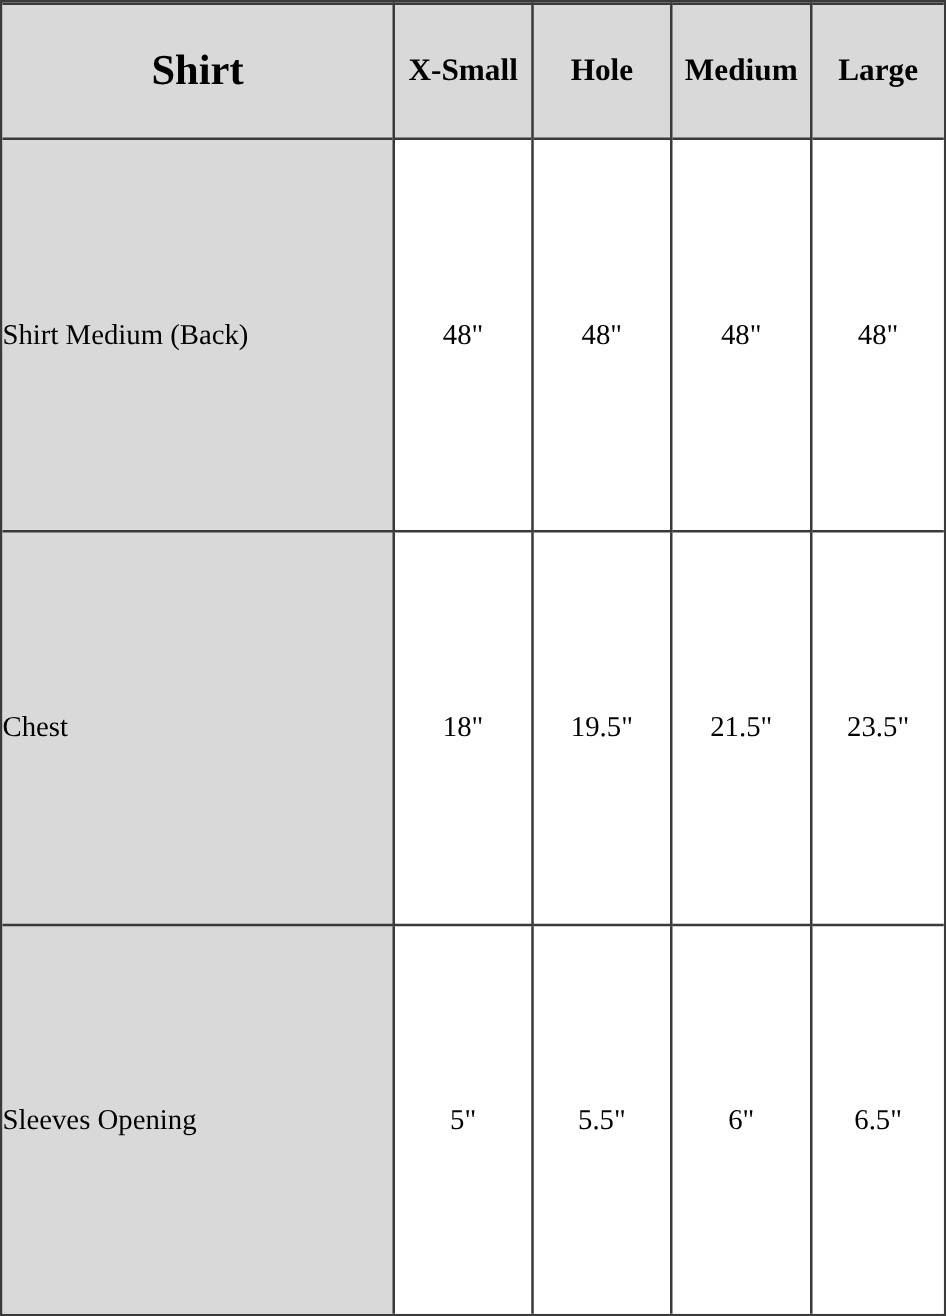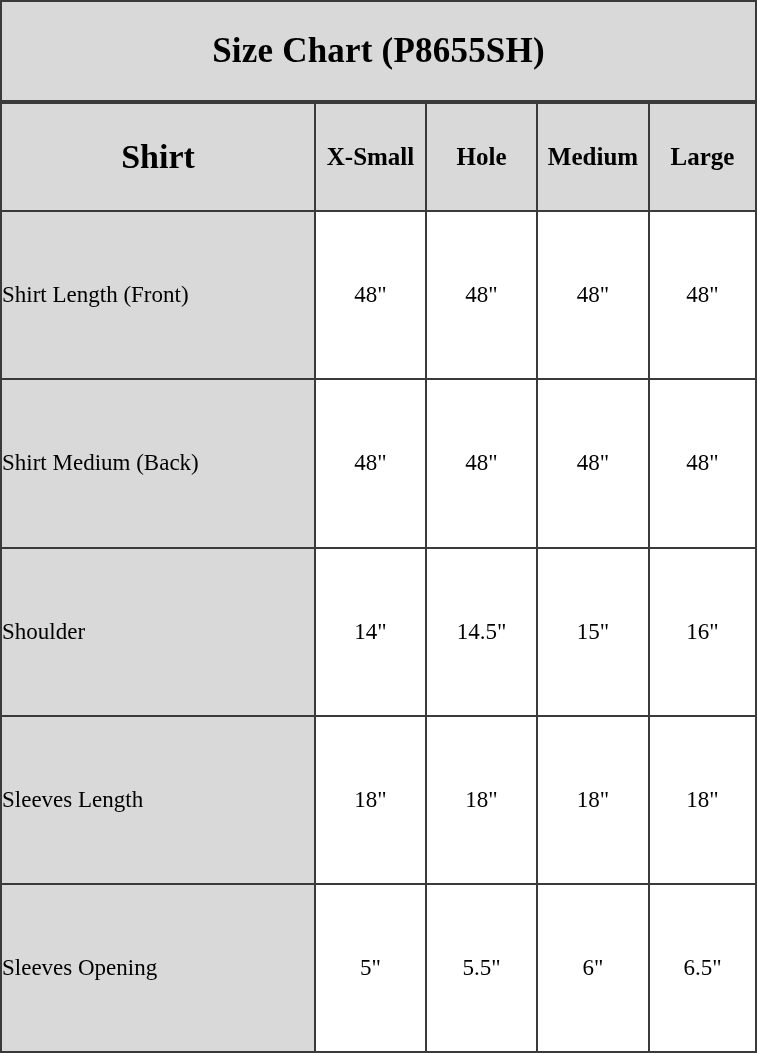--- a/index.html
+++ b/index.html
@@ -87,67 +87,52 @@
   col.c1 { width: 111px; }
   col.c2 { width: 111px; }
   col.c3 { width: 112px; }
   col.c4 { width: 106px; }
 </style>
 </head>
 <body>
 
 <div class="chart-wrap">
 
-  <div class="chart-title">Size Chart (P8655SH)</div>
 
   <table class="size-table">
     <colgroup>
       <col class="c0">
         <col class="c1">
         <col class="c2">
         <col class="c3">
         <col class="c4">
     </colgroup>
     <thead>
       <tr>
         <th class="row-header-cell">Shirt</th>
         <th class="size-col">X-Small</th>
         <th class="size-col">Hole</th>
         <th class="size-col">Medium</th>
         <th class="size-col">Large</th>
       </tr>
     </thead>
     <tbody>
       <tr>
-        <td class="row-label">Shirt Length (Front)</td>
-        <td class="value">48"</td>
-        <td class="value">48"</td>
-        <td class="value">48"</td>
-        <td class="value">48"</td>
-      </tr>
-      <tr>
         <td class="row-label">Shirt Medium (Back)</td>
         <td class="value">48"</td>
         <td class="value">48"</td>
         <td class="value">48"</td>
         <td class="value">48"</td>
       </tr>
       <tr>
-        <td class="row-label">Shoulder</td>
-        <td class="value">14"</td>
-        <td class="value">14.5"</td>
-        <td class="value">15"</td>
-        <td class="value">16"</td>
-      </tr>
-      <tr>
-        <td class="row-label">Sleeves Length</td>
+        <td class="row-label">Chest</td>
         <td class="value">18"</td>
-        <td class="value">18"</td>
-        <td class="value">18"</td>
-        <td class="value">18"</td>
+        <td class="value">19.5"</td>
+        <td class="value">21.5"</td>
+        <td class="value">23.5"</td>
       </tr>
       <tr>
         <td class="row-label">Sleeves Opening</td>
         <td class="value">5"</td>
         <td class="value">5.5"</td>
         <td class="value">6"</td>
         <td class="value">6.5"</td>
       </tr>
     </tbody>
   </table>

